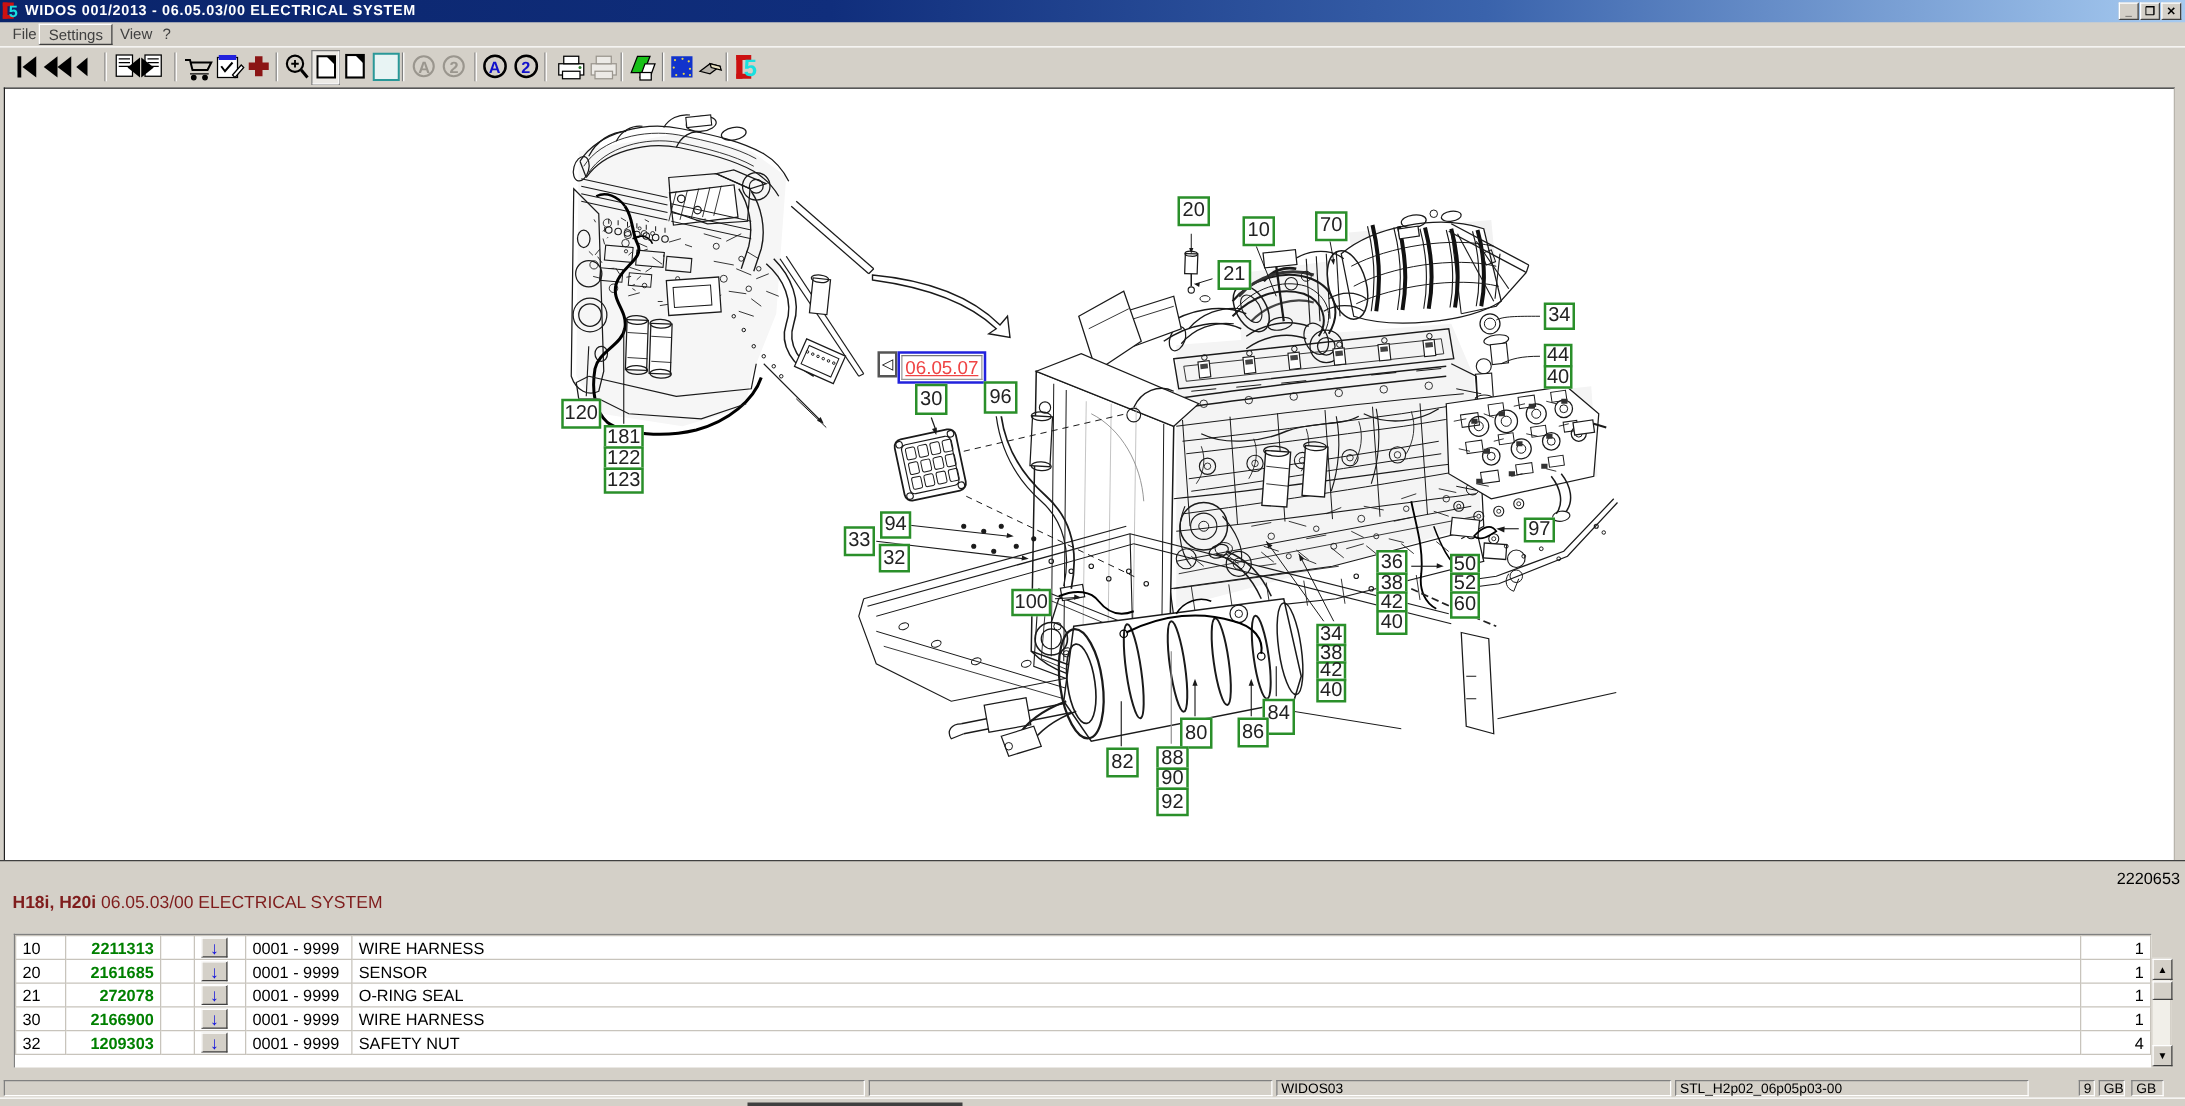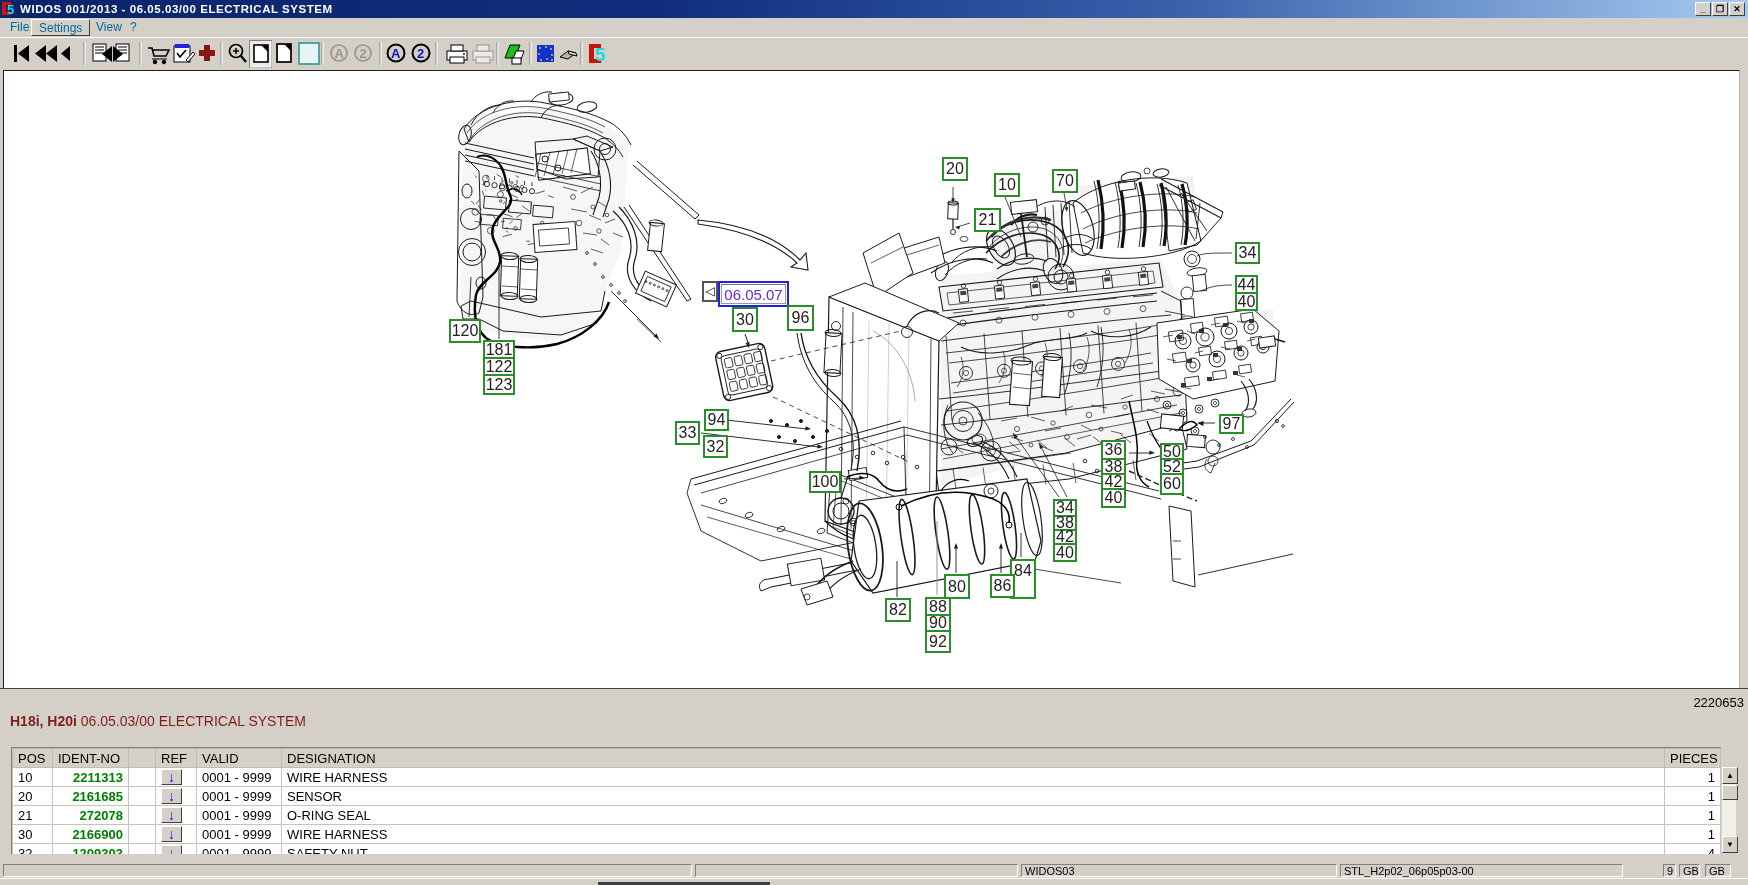--- a/index.html
+++ b/index.html
@@ -4,21 +4,21 @@
 <style>
 * { margin:0; padding:0; box-sizing:border-box; }
 html,body { width:1748px; height:885px; overflow:hidden; font-family:"Liberation Sans", sans-serif; background:#d4d0c8; }
 #titlebar { position:absolute; left:0; top:0; width:1748px; height:18px;
   background:linear-gradient(90deg,#0a246a 0%,#102e7c 38%,#3a63ac 68%,#a6caf0 100%);
   color:#fff; font-weight:bold; font-size:12px; }
 #titlebar .ttext { position:absolute; left:20px; top:2.5px; letter-spacing:0.55px; font-size:11.5px; }
 .wbtn { position:absolute; top:2px; width:16px; height:14px; background:#d4d0c8;
   border-top:1px solid #fff; border-left:1px solid #fff; border-right:1px solid #404040; border-bottom:1px solid #404040;
   color:#000; font-size:9px; text-align:center; line-height:12px; font-weight:bold;}
-#menubar { position:absolute; left:0; top:18px; width:1748px; height:19px; background:#d4d0c8; font-size:12px; color:#0369a1; }
+#menubar { position:absolute; left:0; top:18px; width:1748px; height:19px; background:#d4d0c8; font-size:12px; color:#404040; }
 .mitem { position:absolute; top:1px; height:17px; line-height:17px; padding:0 7px; font-weight:normal;}
 #toolbar { position:absolute; left:0; top:37px; width:1748px; height:33px; background:#d4d0c8; border-top:1px solid #fff; }
 #canvas { position:absolute; left:3px; top:70px; width:1737px; height:618px; background:#fff; border-top:1px solid #202020; border-left:1px solid #202020; border-right:1px solid #b8b4ac; }
 .glabel { position:absolute; border:2px solid #2a8f2a; background:#fff; color:#222;
   font-size:16px; text-align:center; font-family:"Liberation Sans",sans-serif; }
 #lower { position:absolute; left:0; top:688px; width:1748px; height:174px; background:#d4d0c8; border-top:1px solid #404040;}
 #idnum { position:absolute; right:4px; top:6px; font-size:13px; color:#000; }
 #heading { position:absolute; left:10px; top:24px; font-size:14px; color:#7f1d1d; }
 #tclip { position:absolute; left:11px; top:58px; width:1710px; height:107px; overflow:hidden; background:#fff; border-top:1px solid #808080; border-left:1px solid #808080;}
 #ptable { background:#fff; border-collapse:collapse; font-size:13px; table-layout:fixed; width:1708px;}
@@ -783,21 +783,21 @@
 </svg>
 <div class="glabel" style="left:938px;top:86px;width:26px;height:24px;line-height:20px;">20</div>
 <div class="glabel" style="left:990px;top:102px;width:26px;height:24px;line-height:20px;">10</div>
 <div class="glabel" style="left:1048px;top:98px;width:26px;height:24px;line-height:20px;">70</div>
 <div class="glabel" style="left:970px;top:137px;width:27px;height:24px;line-height:20px;">21</div>
 <div class="glabel" style="left:1231px;top:171px;width:25px;height:22px;line-height:18px;">34</div>
 <div class="glabel" style="left:1231px;top:204px;width:23px;height:19px;line-height:15px;">44</div>
 <div class="glabel" style="left:1231px;top:221px;width:23px;height:19px;line-height:15px;">40</div>
 <div style="position:absolute;left:698px;top:210px;width:16px;height:21px;border:2px solid #555;background:#fff;color:#000;font-size:12px;line-height:17px;text-align:center;">◁</div>
 <div style="position:absolute;left:714px;top:210px;width:71px;height:26px;border:2px solid #2222dd;background:#fff;">
-  <div style="position:absolute;left:1px;top:1px;right:1px;bottom:1px;border:1px solid #999;border-top-color:#777;font-size:15px;color:#6d28d9;text-align:center;line-height:20px;">06.05.07</div>
+  <div style="position:absolute;left:1px;top:1px;right:1px;bottom:1px;border:1px solid #999;border-top-color:#777;font-size:15px;color:#ef4444;text-align:center;line-height:20px;text-decoration:underline;">06.05.07</div>
 </div>
 <div class="glabel" style="left:728px;top:236px;width:26px;height:25px;line-height:21px;">30</div>
 <div class="glabel" style="left:783px;top:234px;width:27px;height:26px;line-height:22px;">96</div>
 <div class="glabel" style="left:445px;top:248px;width:32px;height:24px;line-height:20px;">120</div>
 <div class="glabel" style="left:479px;top:269px;width:32px;height:19px;line-height:15px;">181</div>
 <div class="glabel" style="left:479px;top:286px;width:32px;height:19px;line-height:15px;">122</div>
 <div class="glabel" style="left:479px;top:303px;width:32px;height:21px;line-height:17px;">123</div>
 <div class="glabel" style="left:700px;top:338px;width:25px;height:22px;line-height:18px;">94</div>
 <div class="glabel" style="left:671px;top:350px;width:25px;height:24px;line-height:20px;">33</div>
 <div class="glabel" style="left:699px;top:364px;width:25px;height:23px;line-height:19px;">32</div>
@@ -807,21 +807,21 @@
 <div class="glabel" style="left:1097px;top:402px;width:25px;height:17px;line-height:13px;">42</div>
 <div class="glabel" style="left:1097px;top:417px;width:25px;height:20px;line-height:16px;">40</div>
 <div class="glabel" style="left:1156px;top:372px;width:24px;height:17px;line-height:13px;">50</div>
 <div class="glabel" style="left:1156px;top:387px;width:24px;height:17px;line-height:13px;">52</div>
 <div class="glabel" style="left:1156px;top:402px;width:24px;height:22px;line-height:18px;">60</div>
 <div class="glabel" style="left:1215px;top:343px;width:25px;height:20px;line-height:16px;">97</div>
 <div class="glabel" style="left:1049px;top:428px;width:24px;height:18px;line-height:14px;">34</div>
 <div class="glabel" style="left:1049px;top:444px;width:24px;height:16px;line-height:12px;">38</div>
 <div class="glabel" style="left:1049px;top:458px;width:24px;height:16px;line-height:12px;">42</div>
 <div class="glabel" style="left:1049px;top:472px;width:24px;height:19px;line-height:15px;">40</div>
-<div class="glabel" style="left:1006px;top:488px;width:26px;height:40px;line-height:20px;">84</div>
+<div class="glabel" style="left:1006px;top:488px;width:26px;height:29px;line-height:20px;">84</div>
 <div class="glabel" style="left:986px;top:503px;width:25px;height:24px;line-height:20px;">86</div>
 <div class="glabel" style="left:940px;top:503px;width:26px;height:25px;line-height:21px;">80</div>
 <div class="glabel" style="left:881px;top:527px;width:26px;height:24px;line-height:20px;">82</div>
 <div class="glabel" style="left:921px;top:526px;width:26px;height:19px;line-height:15px;">88</div>
 <div class="glabel" style="left:921px;top:543px;width:26px;height:18px;line-height:14px;">90</div>
 <div class="glabel" style="left:921px;top:559px;width:26px;height:23px;line-height:19px;">92</div>
 </div>
 <div id="lower">
   <div id="idnum">2220653</div>
   <div id="heading"><b>H18i, H20i</b> 06.05.03/00 ELECTRICAL SYSTEM</div>
@@ -830,29 +830,20 @@
     <colgroup>
           <col style="width:40px">
           <col style="width:76px">
           <col style="width:27px">
           <col style="width:41px">
           <col style="width:85px">
           <col style="width:1383px">
           <col style="width:56px">
         </colgroup>
     <tbody>
-          <tr>
-            <th>POS</th>
-            <th>IDENT-NO</th>
-            <th></th>
-            <th>REF</th>
-            <th>VALID</th>
-            <th>DESIGNATION</th>
-            <th style="text-align:right">PIECES</th>
-          </tr>
     <tr>
             <td>10</td>
             <td class="grn">2211313</td>
             <td></td>
             <td><span class="refbtn">↓</span></td>
             <td>0001 - 9999</td>
             <td>WIRE HARNESS</td>
             <td style="text-align:right">1</td>
           </tr>
     <tr>

